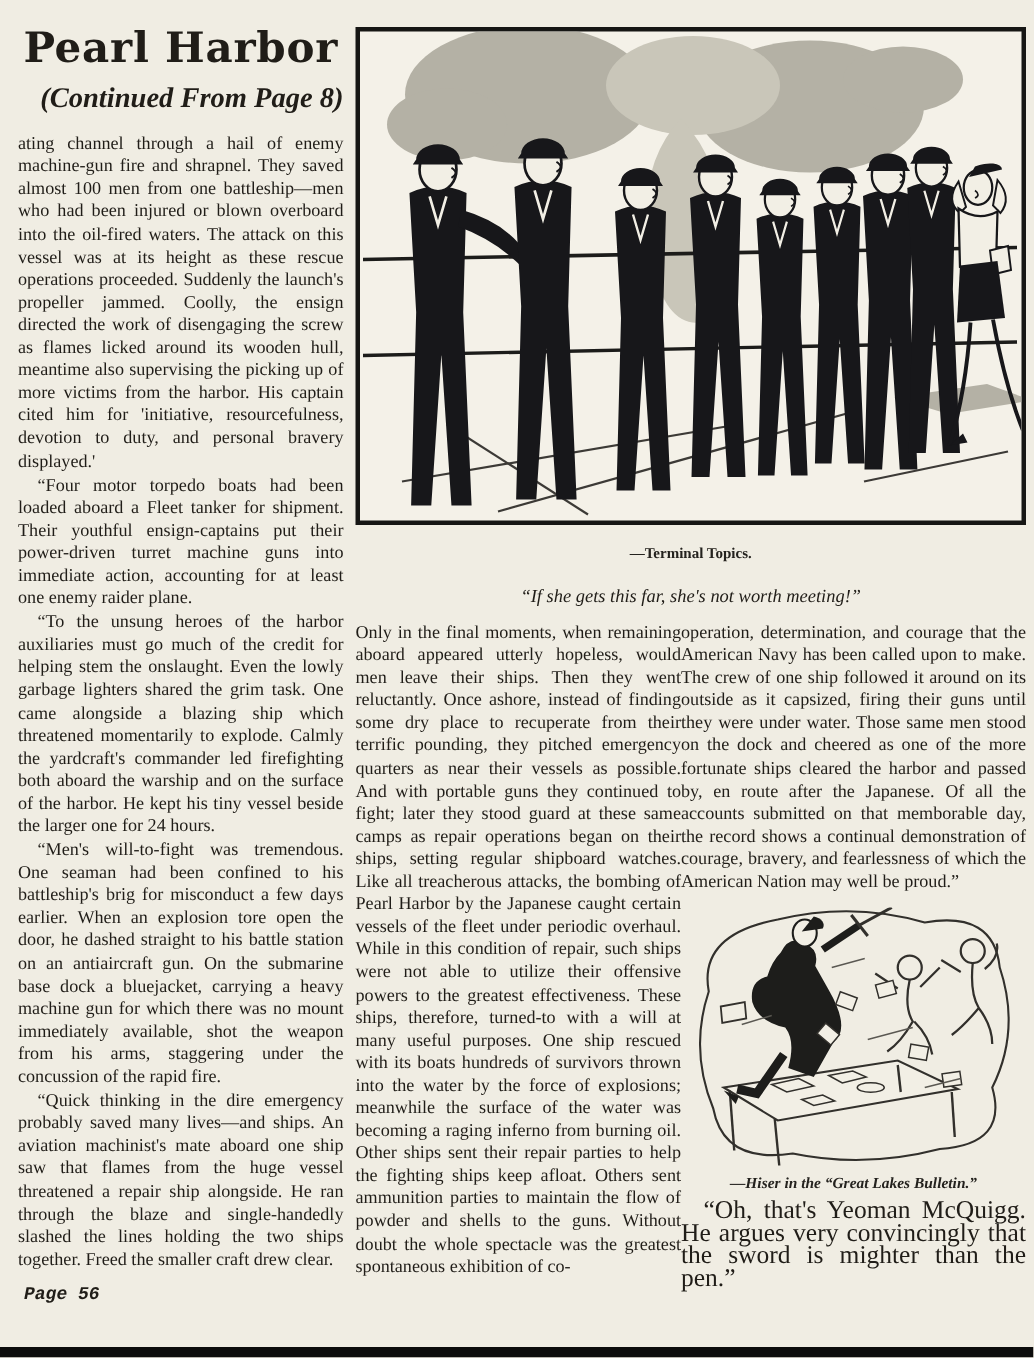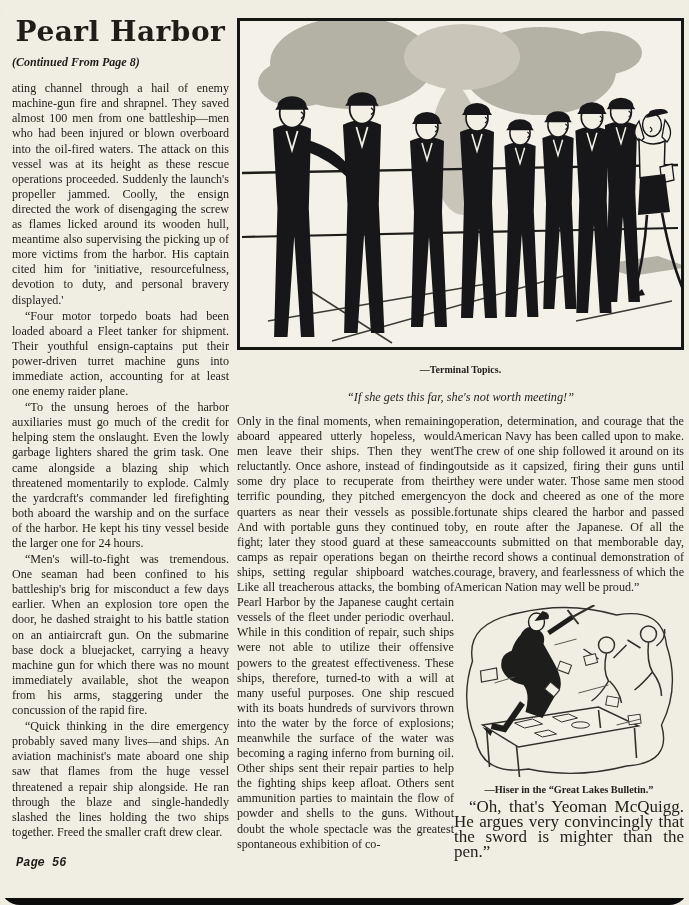--- a/index.html
+++ b/index.html
@@ -1,38 +1,38 @@
 <!DOCTYPE html>
 <html><head>
 <meta charset="utf-8">
 <style>
   html,body{margin:0;padding:0;}
   body{width:689px;height:905px;background:#efece2;font-family:"Liberation Serif","DejaVu Serif",serif;color:#201d18;}
-  .sheet{position:relative;width:689px;height:905px;background:#f0ede3;overflow:hidden;border-radius:20px;}
+  .sheet{position:relative;width:689px;height:905px;background:#f0ede3;overflow:hidden;}
 
   
   .left-col{position:absolute;left:12px;top:16px;width:217px;}
   .title{font-family:"DejaVu Serif","Liberation Serif",serif;font-weight:bold;font-size:28px;line-height:1.15;text-align:center;letter-spacing:.5px;margin:0;}
-  .subtitle{font-weight:bold;font-style:italic;font-size:12px;text-align:left;margin:7px 0 11px 0;}
+  .subtitle{font-weight:bold;font-style:italic;font-size:19px;text-align:right;margin:7px 0 11px 0;}
   .body-text p{font-size:12.1px;line-height:15.1px;text-align:justify;margin:0 0 1px 0;}
   .body-text p.indent{text-indent:13px;}
 
   
   .right-block{position:absolute;left:237px;top:18px;width:447px;}
   .cartoon-frame{border:3px solid #161614;height:332px;box-sizing:border-box;background:#f4f1e8;overflow:hidden;}
   .cartoon-frame svg{display:block;width:100%;height:100%;}
   .attr-top{text-align:center;font-weight:bold;font-size:10px;margin-top:14px;color:#24221e;}
   .caption-top{text-align:center;font-weight:normal;font-style:italic;font-size:12.3px;margin-top:15px;}
 
   .cols{display:flex;margin-top:9px;}
   .col-mid{width:217px;}
   .col-right{flex:1;}
   .col-right .cartoon2{height:178px;margin-top:10px;}
   .cartoon2 svg{display:block;width:100%;height:100%;}
-  .attr-bottom{font-size:10.3px;font-weight:bold;text-align:center;margin-top:1px;color:#24221e;}
+  .attr-bottom{font-size:10.3px;font-weight:bold;text-align:center;margin-top:1px;color:#24221e;font-style:italic;}
   .caption-bottom{font-size:17px;line-height:15px;text-align:justify;text-indent:15px;margin-top:4px;}
 
   .page-number{position:absolute;left:16px;top:856px;font-family:Liberation Mono, monospace;font-style:italic;font-weight:bold;font-size:12px;}
   .bottom-band{position:absolute;left:0;bottom:0;width:100%;height:7px;background:#0c0c0c;}
 </style>
 </head>
 <body>
 
 <div class="sheet">
 

